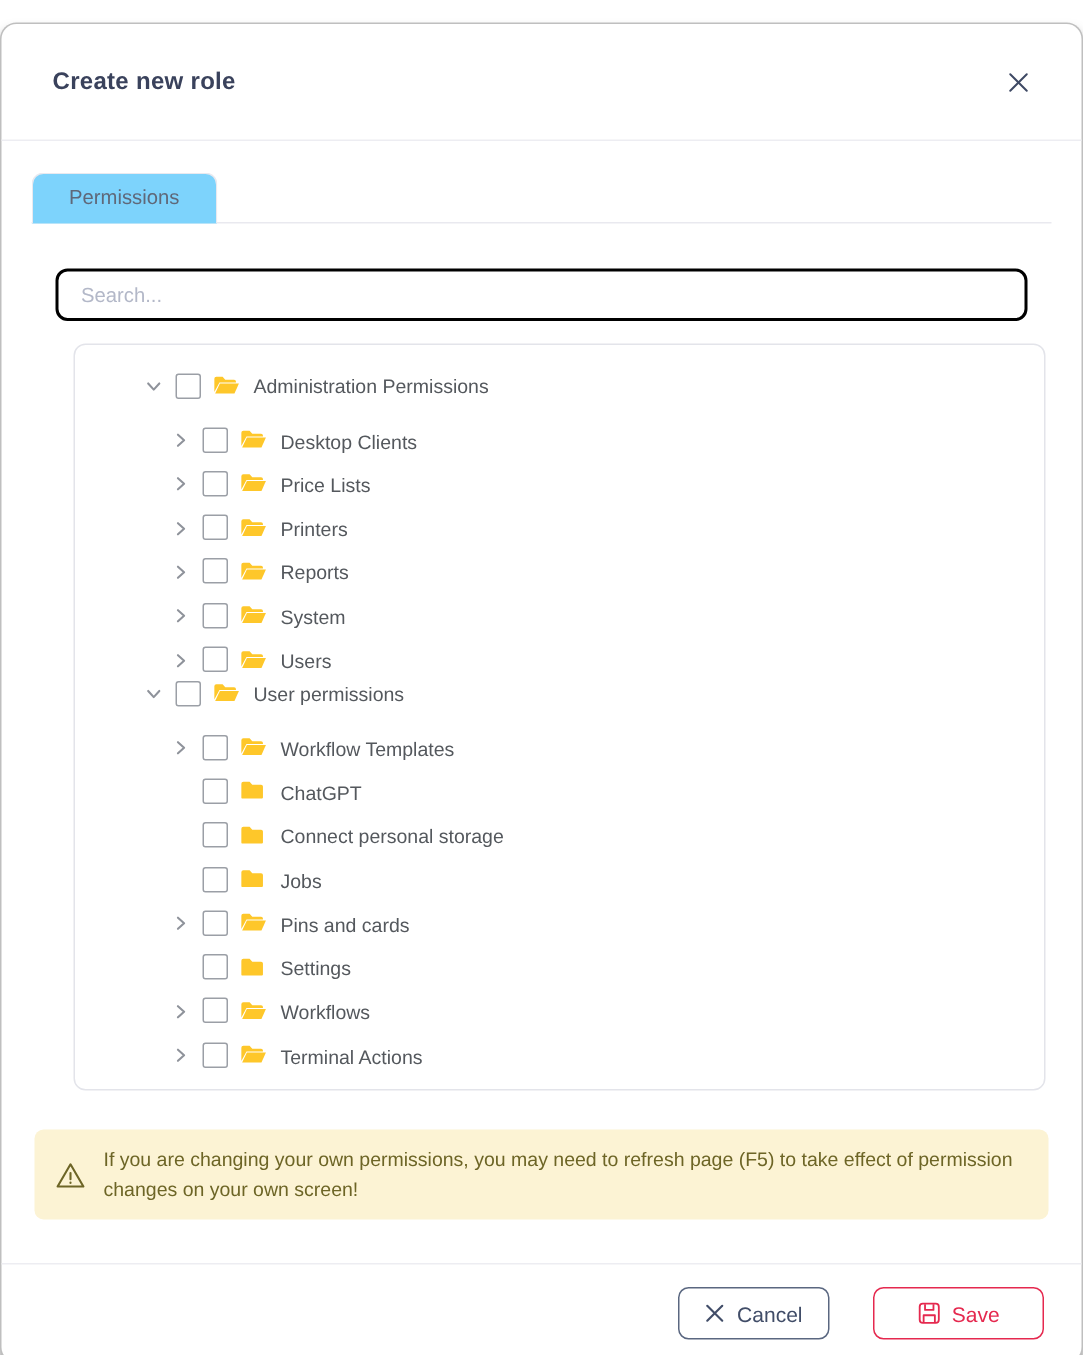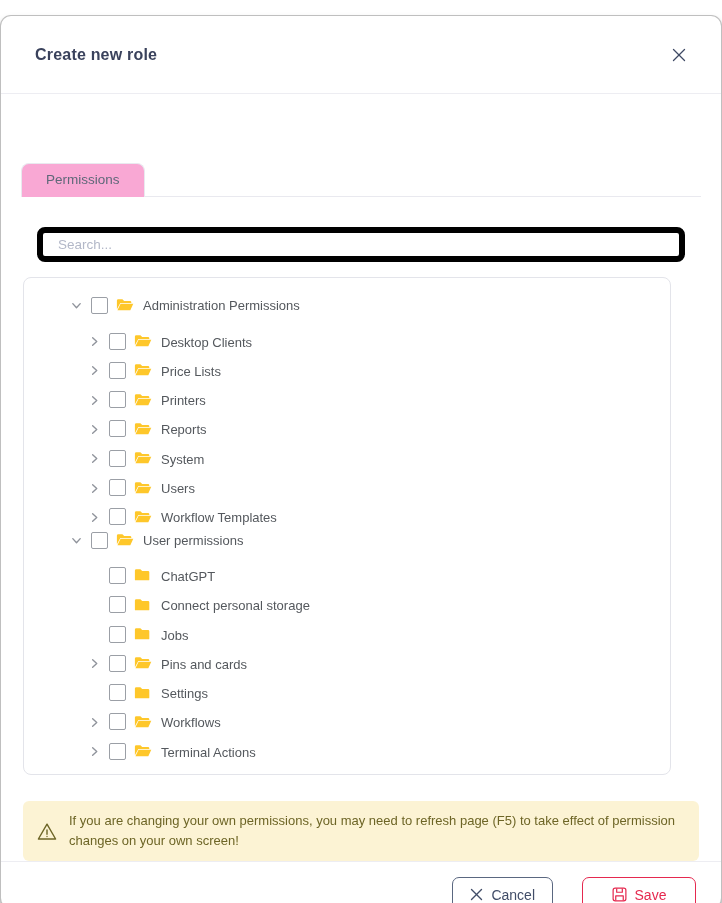--- a/index.html
+++ b/index.html
@@ -42,47 +42,46 @@
   }
   .tab {
     font-size: 13.5px;
     padding: 8px 15px 9px 15px;
     cursor: pointer;
     white-space: nowrap;
   }
   .tab-inactive { color: #e8305a; }
   .tab-active {
     color: #5f6879;
-    background: #f9a8d4;
+    background: #7dd3fc;
     border: 1px solid #e9e9ef;
     border-bottom: none;
     border-radius: 8px 8px 0 0;
     margin-bottom: -1px;
     padding: 8px 24px 10px 24px;
-    margin-top: 48px;
   }
   
   .modal-body { flex: 1 1 auto; padding: 0 22px; }
   .search-input {
     display: block;
     width: calc(100% - 28px);
     margin: 30px 14px 0 14px;
     height: 35px;
-    border: 6px solid #000000;
+    border: 2px solid #000000;
     border-radius: 8px;
     padding: 0 15px;
     font-family: "Liberation Sans", sans-serif;
     font-size: 13.5px;
     color: #6d28d9;
     outline: none;
   }
   .search-input::placeholder { color: #b3b8c8; }
   .tree {
     width: calc(100% - 28px);
-    margin: 15px 14px 0 0;
+    margin: 15px 14px 0 26px;
     height: 498px;
     border: 1px solid #e3e4ea;
     border-radius: 8px;
     padding: 13px 10px 0 10px;
     overflow: hidden;
   }
   .tree-row {
     height: 29.3px;
     display: flex; align-items: center;
   }
@@ -265,49 +264,49 @@
           </span>
           <span class="cbx"></span>
           <span class="fold">
             <svg width="18" height="15" viewBox="0 0 20 16">
               <path fill="#fec72a" d="M1 12.3 L1 2.4 Q1 1 2.5 1 L7.1 1 L9.1 3.1 L15.6 3.1 Q17 3.1 17 4.5 L17 5.2 L4.8 5.2 Z"></path>
               <path fill="#fec72a" d="M5.1 6 L19.2 6 L15.9 13.3 L1.6 13.3 Z"></path>
             </svg>
           </span>
           <span class="tree-label">Users</span>
         </div>
+        <div class="tree-row lvl1">
+          <span class="chev">
+            <svg width="13" height="13" viewBox="0 0 14 14" fill="none" stroke="currentColor" stroke-width="1.5" stroke-linecap="round" stroke-linejoin="round">
+              <path d="M3 5 L7 9.4 L11 5"></path>
+            </svg>
+          </span>
+          <span class="cbx"></span>
+          <span class="fold">
+            <svg width="18" height="15" viewBox="0 0 20 16">
+              <path fill="#fec72a" d="M1 12.3 L1 2.4 Q1 1 2.5 1 L7.1 1 L9.1 3.1 L15.6 3.1 Q17 3.1 17 4.5 L17 5.2 L4.8 5.2 Z"></path>
+              <path fill="#fec72a" d="M5.1 6 L19.2 6 L15.9 13.3 L1.6 13.3 Z"></path>
+            </svg>
+          </span>
+          <span class="tree-label">User permissions</span>
+        </div>
         <div class="tree-row lvl2">
           <span class="chev">
             <svg width="13" height="13" viewBox="0 0 14 14" fill="none" stroke="currentColor" stroke-width="1.5" stroke-linecap="round" stroke-linejoin="round">
               <path d="M5 3 L9.4 7 L5 11"></path>
             </svg>
           </span>
           <span class="cbx"></span>
           <span class="fold">
             <svg width="18" height="15" viewBox="0 0 20 16">
               <path fill="#fec72a" d="M1 12.3 L1 2.4 Q1 1 2.5 1 L7.1 1 L9.1 3.1 L15.6 3.1 Q17 3.1 17 4.5 L17 5.2 L4.8 5.2 Z"></path>
               <path fill="#fec72a" d="M5.1 6 L19.2 6 L15.9 13.3 L1.6 13.3 Z"></path>
             </svg>
           </span>
           <span class="tree-label">Workflow Templates</span>
-        </div>
-        <div class="tree-row lvl1">
-          <span class="chev">
-            <svg width="13" height="13" viewBox="0 0 14 14" fill="none" stroke="currentColor" stroke-width="1.5" stroke-linecap="round" stroke-linejoin="round">
-              <path d="M3 5 L7 9.4 L11 5"></path>
-            </svg>
-          </span>
-          <span class="cbx"></span>
-          <span class="fold">
-            <svg width="18" height="15" viewBox="0 0 20 16">
-              <path fill="#fec72a" d="M1 12.3 L1 2.4 Q1 1 2.5 1 L7.1 1 L9.1 3.1 L15.6 3.1 Q17 3.1 17 4.5 L17 5.2 L4.8 5.2 Z"></path>
-              <path fill="#fec72a" d="M5.1 6 L19.2 6 L15.9 13.3 L1.6 13.3 Z"></path>
-            </svg>
-          </span>
-          <span class="tree-label">User permissions</span>
         </div>
         <div class="tree-row lvl2">
           <span class="chev empty"></span>
           <span class="cbx"></span>
           <span class="fold">
             <svg width="18" height="15" viewBox="0 0 20 16">
               <path fill="#fec72a" d="M1.5 13.4 Q1 13.4 1 12.6 L1 2.4 Q1 1 2.5 1 L7.1 1 L9.1 3.1 L15.6 3.1 Q17 3.1 17 4.5 L17 12.6 Q17 13.4 16.2 13.4 Z"></path>
             </svg>
           </span>
           <span class="tree-label">ChatGPT</span>

